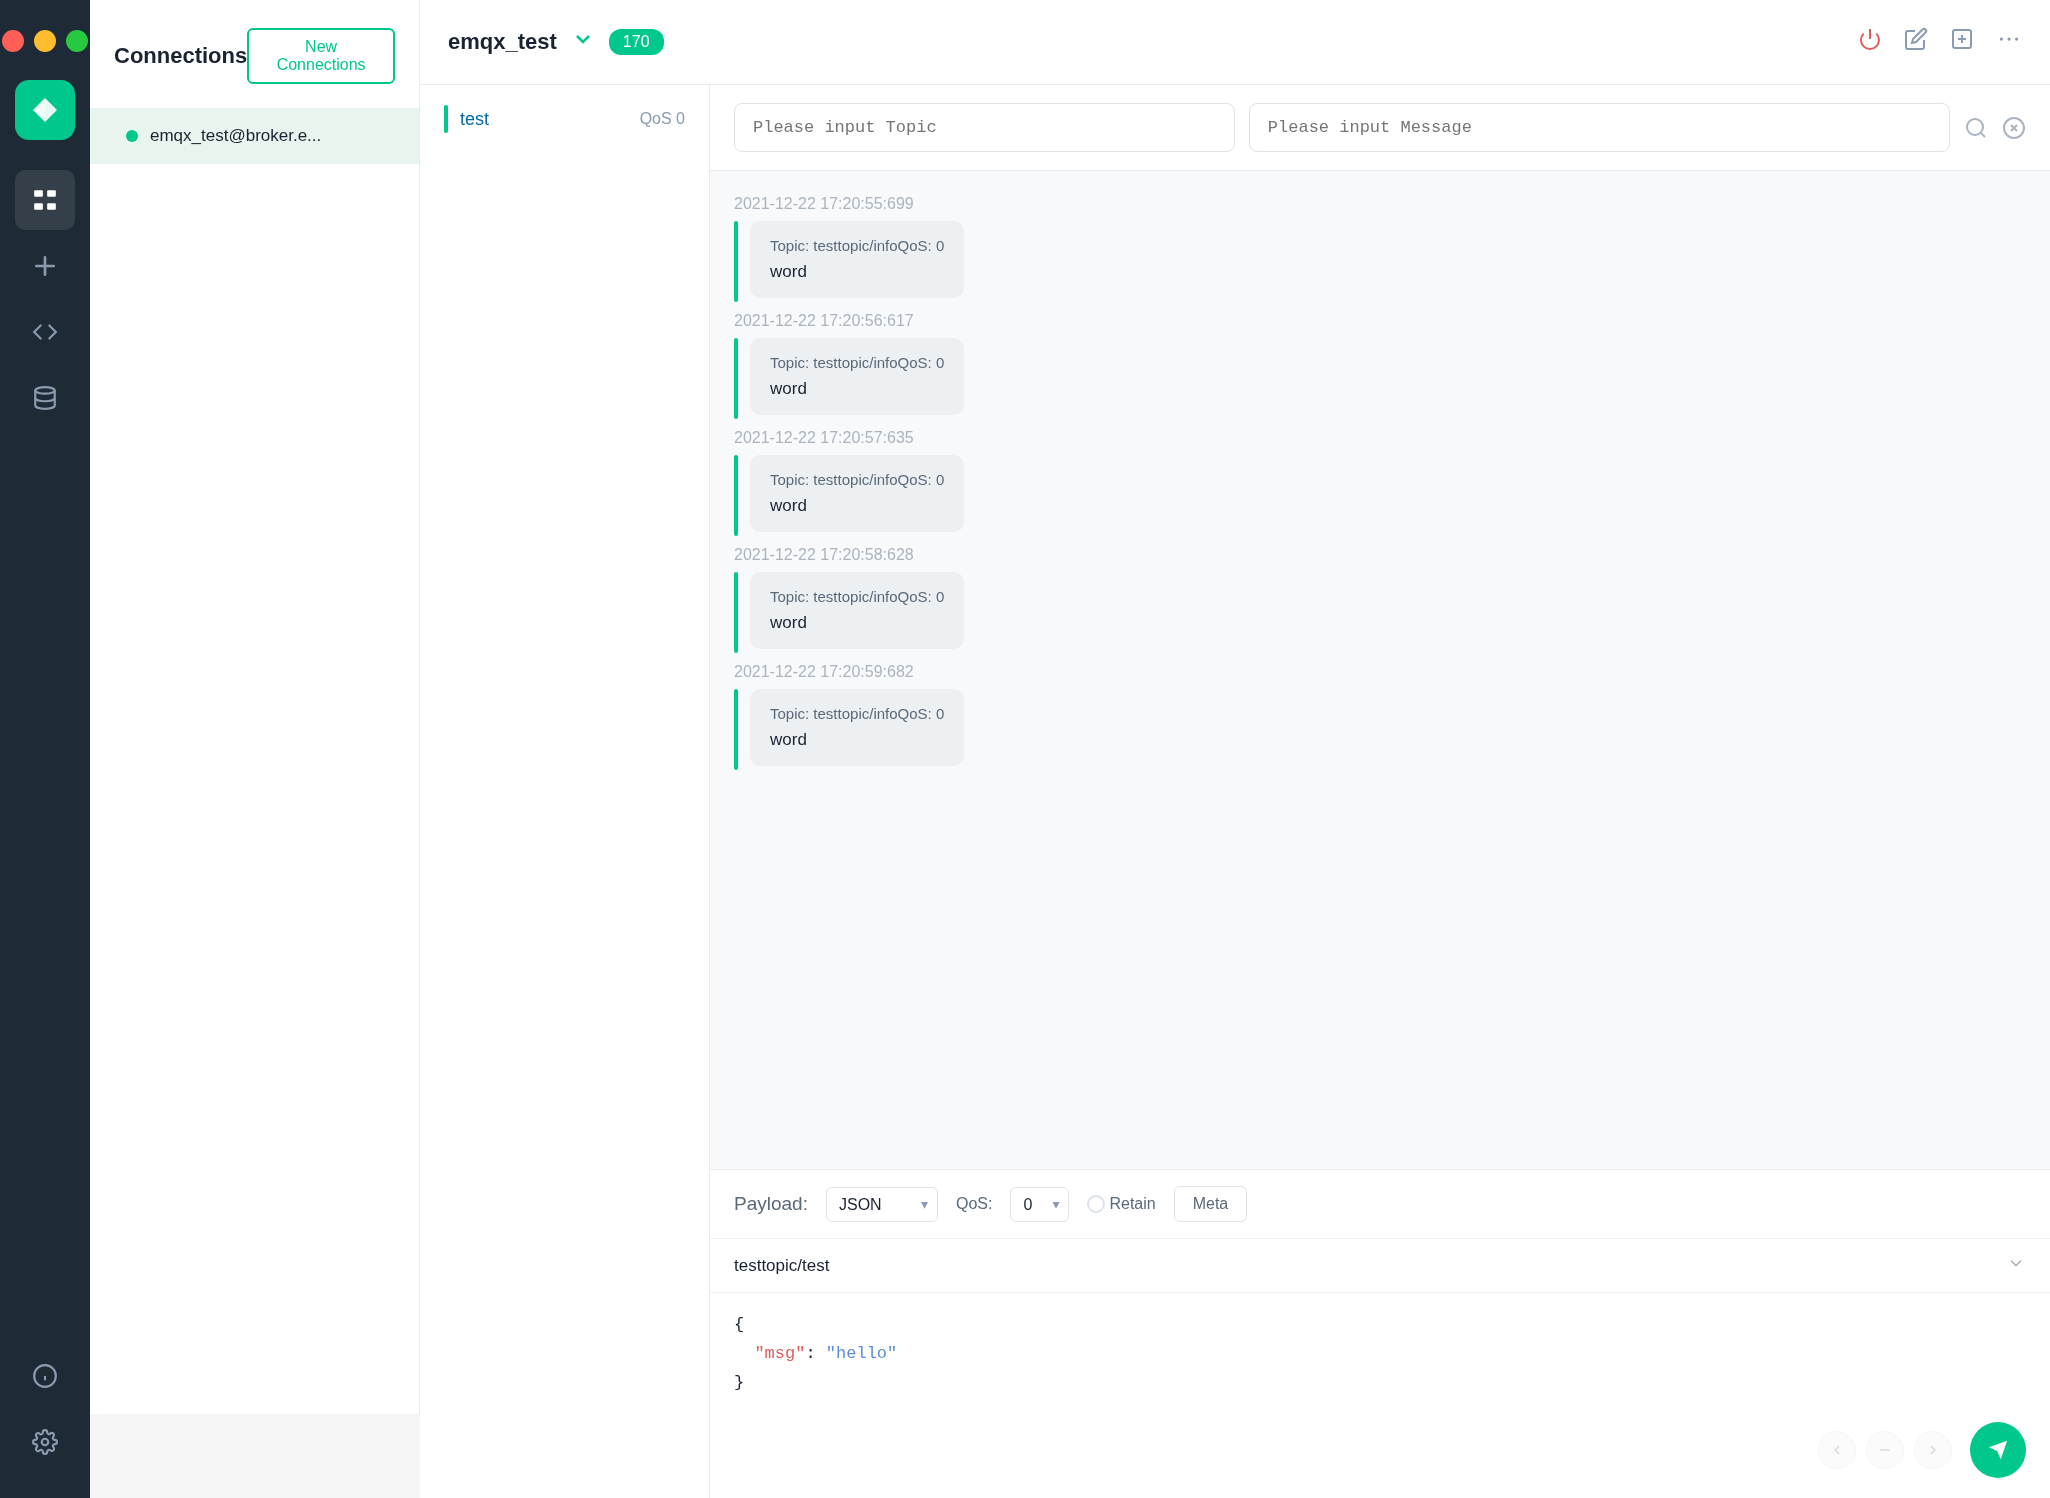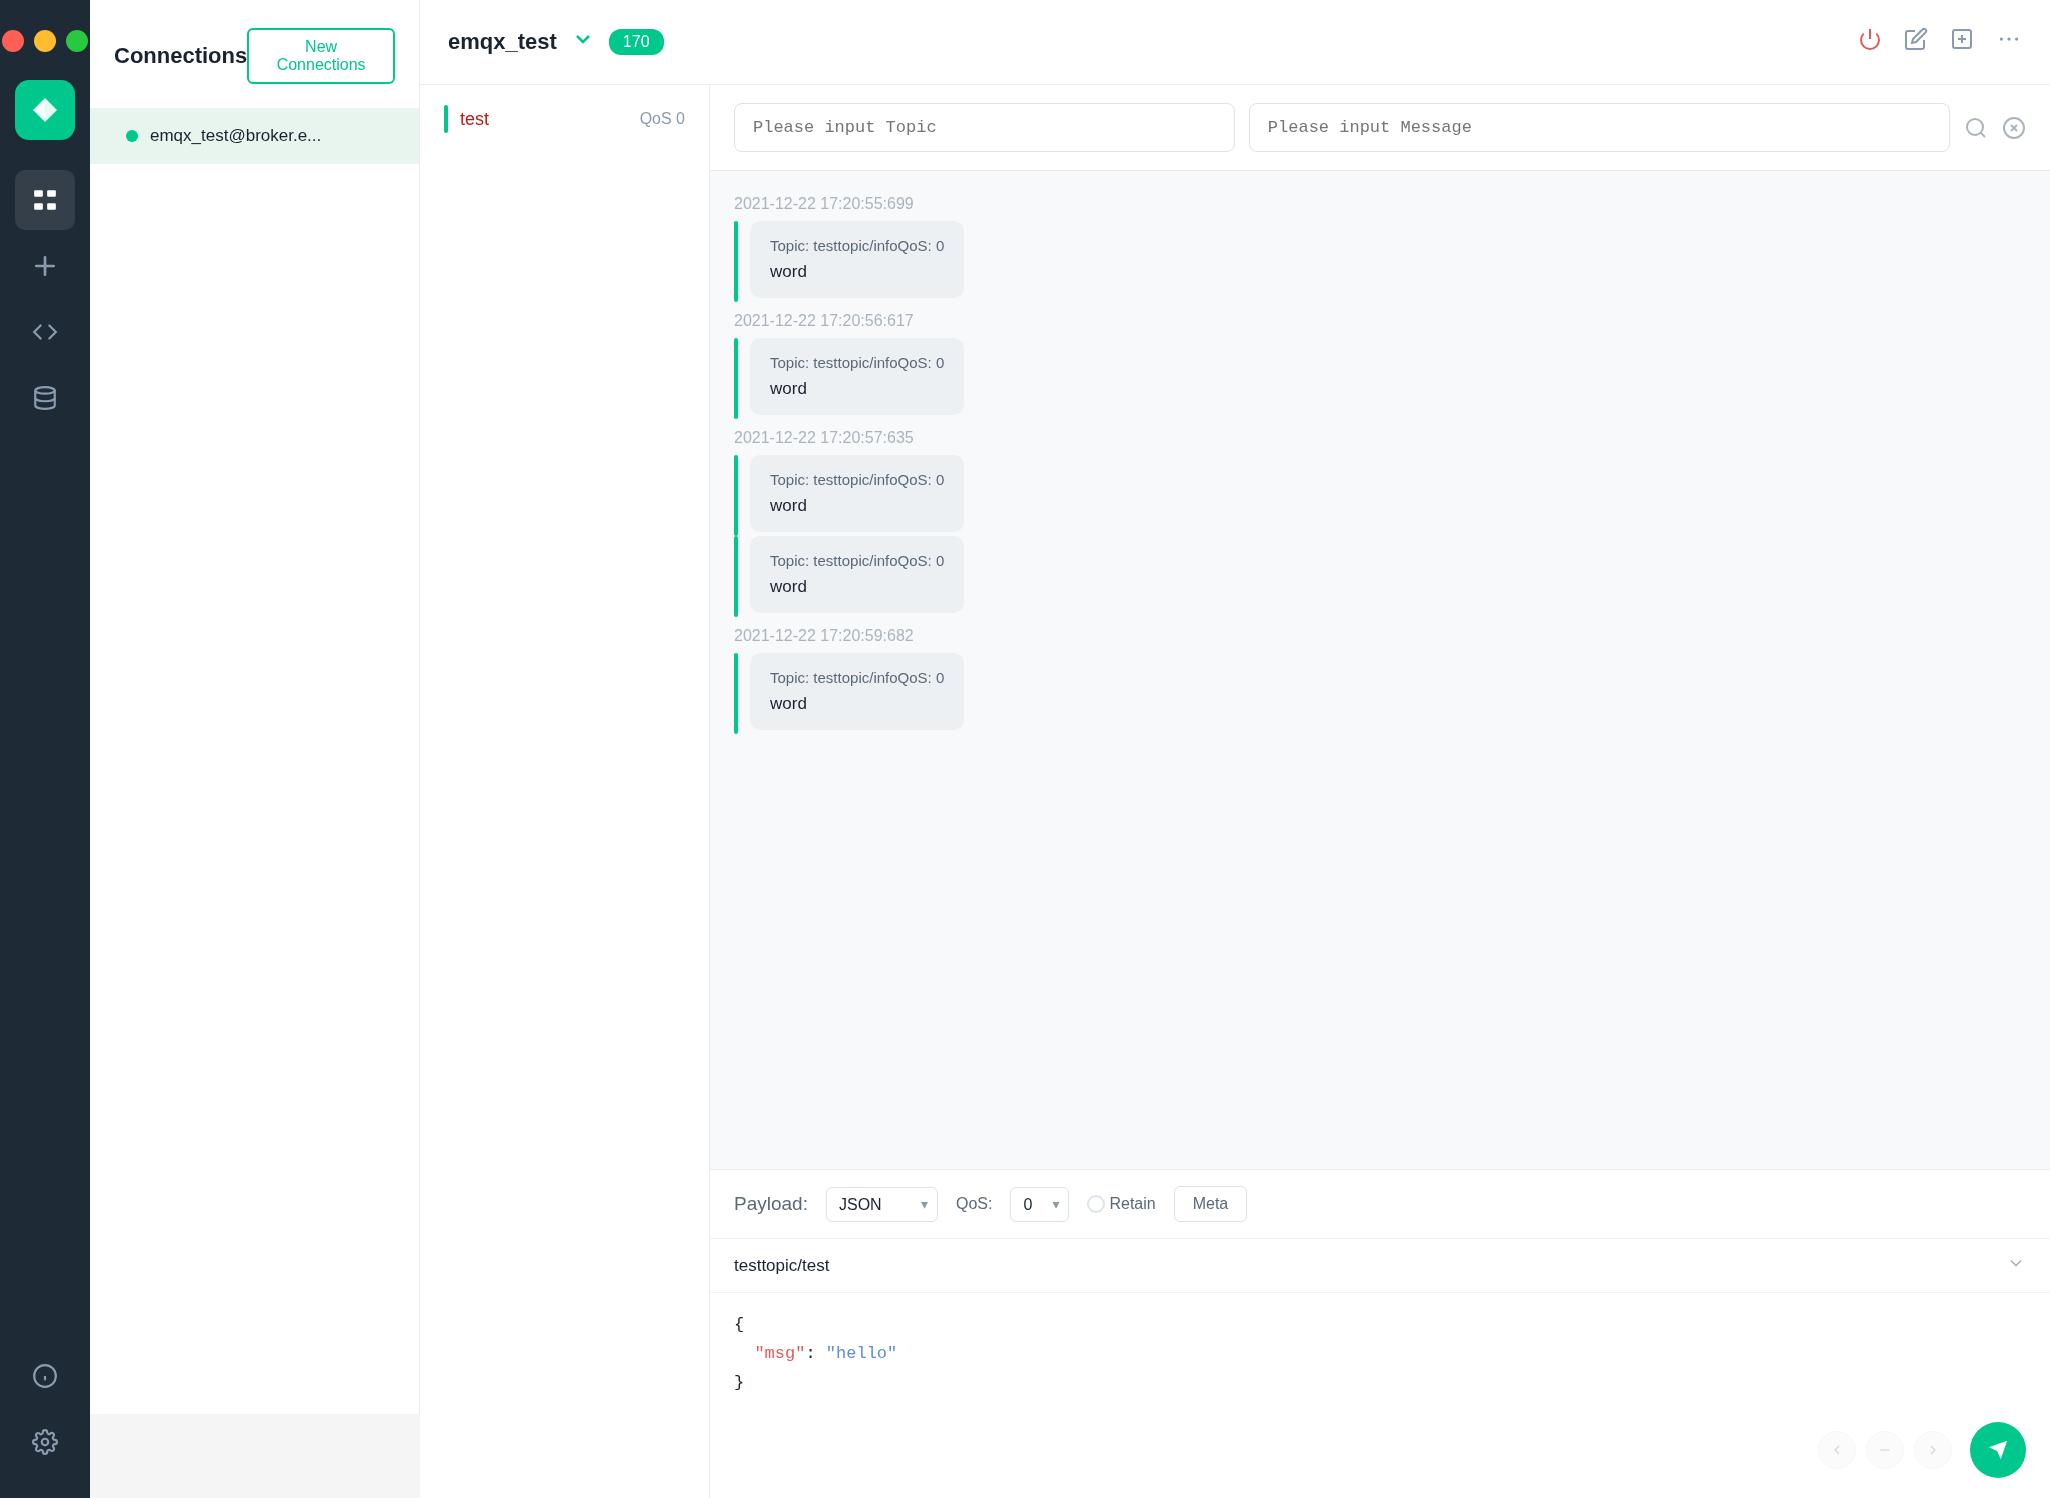--- a/index.html
+++ b/index.html
@@ -331,21 +331,21 @@
     .sub-green-bar {
       width: 4px;
       height: 28px;
       background: #00c78c;
       border-radius: 2px;
       flex-shrink: 0;
     }
 
     .sub-topic-name {
       font-size: 18px;
-      color: #b91c1c;
+      color: #0369a1;
       flex: 1;
     }
 
     .sub-qos {
       font-size: 16px;
       color: #8a9bb0;
     }
 
     
     .publish-area {
@@ -690,20 +690,21 @@
           <div class="message-left-bar">
             <div class="green-bar"></div>
             <div class="message-bubble">
               <div class="message-bubble-header">
                 <span class="message-topic">Topic: testtopic/info</span>
                 <span class="message-qos">QoS: 0</span>
               </div>
               <div class="message-body">word</div>
             </div>
           </div>
+          <div class="message-timestamp">2021-12-22 17:20:58:628</div>
           <div class="message-left-bar">
             <div class="green-bar"></div>
             <div class="message-bubble">
               <div class="message-bubble-header">
                 <span class="message-topic">Topic: testtopic/info</span>
                 <span class="message-qos">QoS: 0</span>
               </div>
               <div class="message-body">word</div>
             </div>
           </div>

